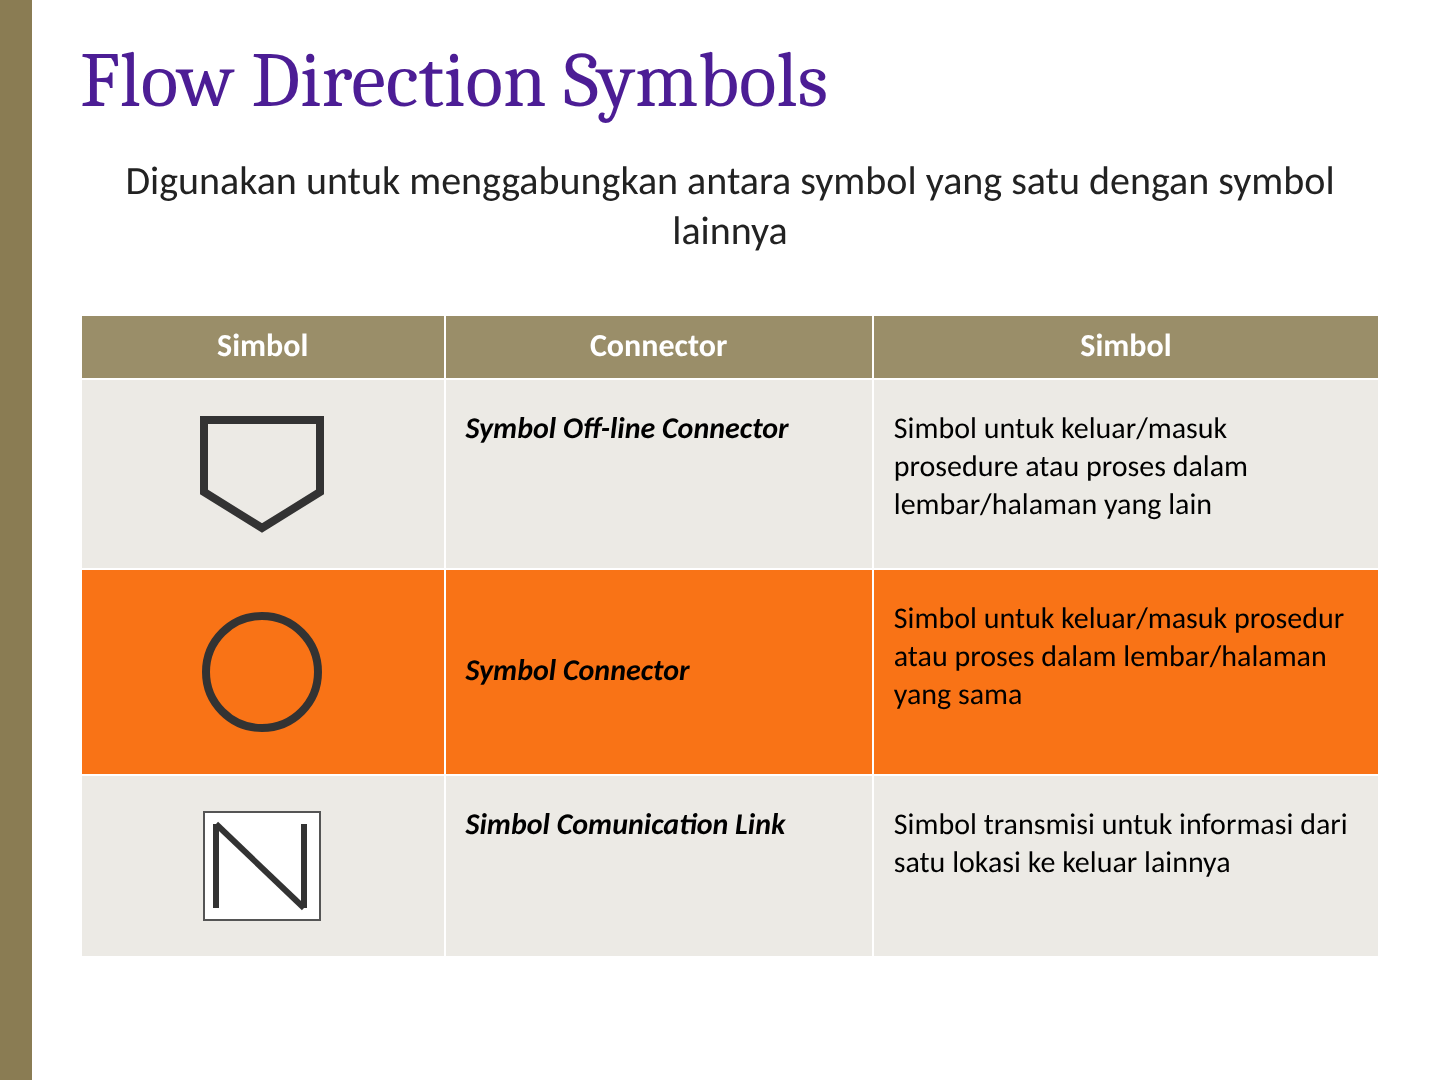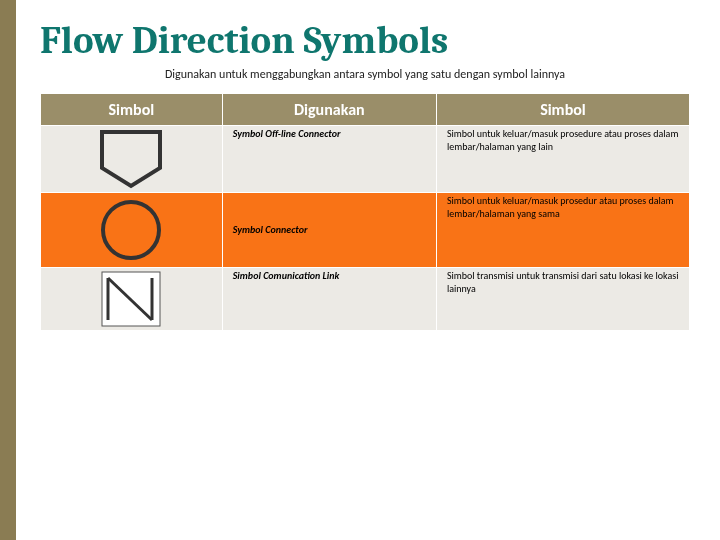--- a/index.html
+++ b/index.html
@@ -16,30 +16,30 @@
     width: 16px;
     height: 540px;
     background: #8a7c53;
   }
   .content {
     padding: 18px 30px 20px 40px;
   }
   .title {
     font-family: Cambria, Georgia, serif;
     font-size: 39px;
-    font-weight: 700;
-    color: #0f766e;
-    margin-bottom: 4px;
+    font-weight: 400;
+    color: #4c1d95;
+    margin-bottom: 16px;
   }
   .subtitle {
-    font-size: 12px;
+    font-size: 20px;
     color: #222;
     text-align: center;
     line-height: 1.25;
-    margin-bottom: 11px;
+    margin-bottom: 28px;
     padding: 0 10px;
   }
   table {
     width: 100%;
     border-collapse: collapse;
     table-layout: fixed;
   }
   col.c1 { width: 28%; }
   col.c2 { width: 33%; }
   col.c3 { width: 39%; }
@@ -48,22 +48,22 @@
     color: #fff;
     font-weight: 700;
     font-size: 16px;
     text-align: center;
     padding: 6px 8px;
     border: 1px solid #fff;
   }
   td {
     background: #eceae5;
     border: 1px solid #fff;
-    padding: 2px 10px;
-    font-size: 10px;
+    padding: 16px 10px;
+    font-size: 15px;
     line-height: 1.25;
     vertical-align: top;
   }
   tr.alt td { background: #f97316; }
   td.symbol-cell {
     text-align: center;
     vertical-align: middle;
   }
   .keterangan { font-weight: 700; font-style: italic; }
   svg { display: block; margin: 0 auto; }
@@ -80,21 +80,21 @@
 
   <table>
     <colgroup>
         <col class="c1">
         <col class="c2">
         <col class="c3">
       </colgroup>
     <thead>
       <tr>
         <th>Simbol</th>
-        <th>Digunakan</th>
+        <th>Connector</th>
         <th>Simbol</th>
       </tr>
     </thead>
     <tbody>
       <tr>
         <td class="symbol-cell">
           <svg width="70" height="62" viewBox="0 0 70 62">
             <polygon points="6,4 64,4 64,40 35,58 6,40" fill="none" stroke="#333" stroke-width="4"></polygon>
           </svg>
         </td>
@@ -113,18 +113,18 @@
       <tr>
         <td class="symbol-cell">
           <svg width="62" height="58" viewBox="0 0 62 58">
             <rect x="2" y="2" width="58" height="54" fill="#fff" stroke="#555" stroke-width="1"></rect>
             <line x1="8" y1="8" x2="52" y2="50" stroke="#333" stroke-width="3"></line>
             <line x1="8" y1="8" x2="8" y2="50" stroke="#333" stroke-width="3"></line>
             <line x1="52" y1="8" x2="52" y2="50" stroke="#333" stroke-width="3"></line>
           </svg>
         </td>
         <td class="keterangan">Simbol Comunication Link</td>
-        <td>Simbol transmisi untuk transmisi dari satu lokasi ke lokasi lainnya</td>
+        <td>Simbol transmisi untuk informasi dari satu lokasi ke keluar lainnya</td>
       </tr>
     </tbody>
   </table>
 
 </div>
 
 </body></html>

